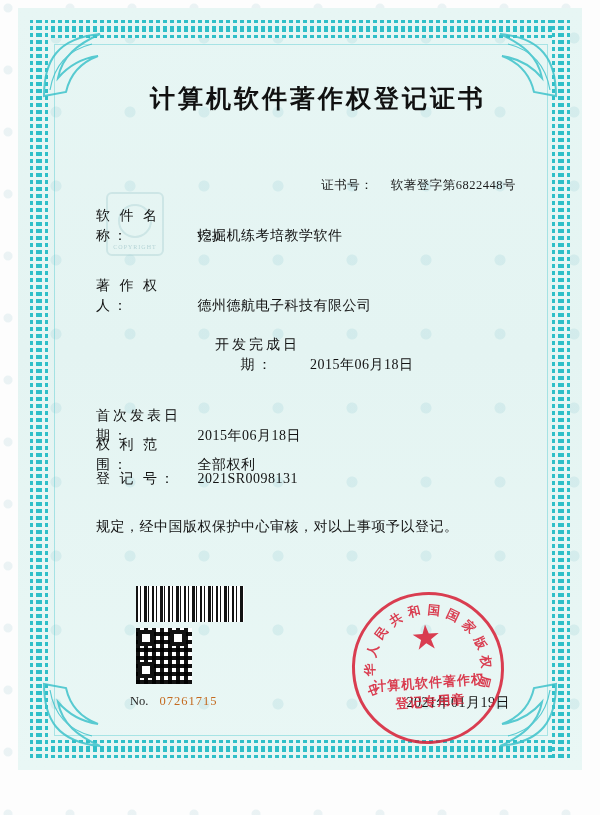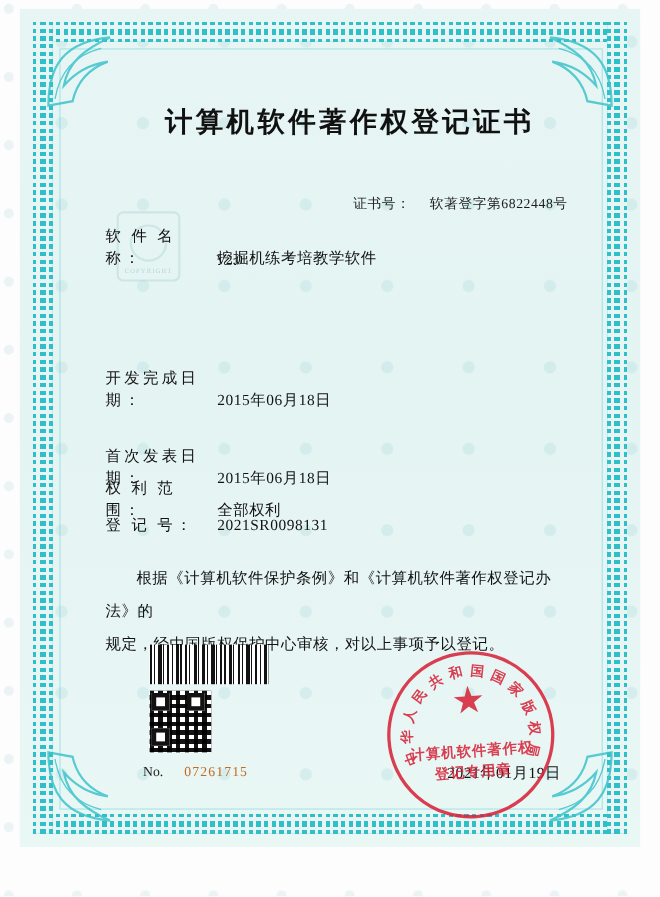--- a/index.html
+++ b/index.html
@@ -102,21 +102,21 @@
     letter-spacing: 3px;
     color: #111111;
     line-height: 1.5;
   }
   #doc-title {
     font-family: "Liberation Serif", serif;
     font-size: 25px;
     font-weight: bold;
     letter-spacing: 3px;
     color: #111111;
-    margin-top: 17px;
+    margin-top: 4px;
     line-height: 1.5;
   }
 
   
   #cert-no-line {
     position: absolute;
     right: 66px; top: 169px;
     font-size: 12.5px;
     color: #1b1b1b;
     letter-spacing: 0.5px;
@@ -138,21 +138,21 @@
     letter-spacing: 3px;
   }
   .field-value {
     display: inline-block;
     letter-spacing: 0.5px;
   }
   #row-software-name  { top: 198px; }
   #software-version   { position: absolute; left: 78px; top: 221px; font-size: 12px; color:#121212; }
   #software-version .pad { display: inline-block; width: 98px; }
   #row-owner          { top: 268px; }
-  #row-dev-date       { top: 327px; }
+  #row-dev-date       { top: 327px; text-align: center; }
   #row-pub-date       { top: 357px; margin-top: 41px; }
   #row-right-way      { top: 396px; }
   #row-right-scope    { top: 427px; }
   #row-reg-no         { top: 461px; }
 
   
   #statement-block {
     position: absolute;
     left: 78px; top: 504px;
     width: 420px;
@@ -200,21 +200,21 @@
   
   #serial-line {
     position: absolute;
     left: 112px; top: 686px;
     font-size: 12.5px;
     color: #1d1d1d;
   }
   #serial-value {
     color: #c46a1f;
     letter-spacing: 1px;
-    margin-left: 16px;
+    margin-left: 8px;
   }
 
   
   #issue-date {
     position: absolute;
     right: 72px; top: 686px;
     font-size: 14px;
     color: #121212;
     letter-spacing: 0.5px;
   }
@@ -351,20 +351,24 @@
 
     <div class="field-row" id="row-software-name">
       <span class="field-label">软 件 名 称：</span>
       <span class="field-value">挖掘机练考培教学软件</span>
     </div>
     <div id="software-version">
       <span class="pad"></span>
       <span>V2.0</span>
     </div>
 
+    <div class="field-row" id="row-owner">
+      <span class="field-label">著 作 权 人：</span>
+      <span class="field-value">德州德航电子科技有限公司</span>
+    </div>
 
     <div class="field-row" id="row-dev-date">
       <span class="field-label">开发完成日期：</span>
       <span class="field-value">2015年06月18日</span>
     </div>
 
     <div class="field-row" id="row-pub-date">
       <span class="field-label">首次发表日期：</span>
       <span class="field-value">2015年06月18日</span>
     </div>
@@ -374,21 +378,20 @@
       <span class="field-label">权 利 范 围：</span>
       <span class="field-value">全部权利</span>
     </div>
 
     <div class="field-row" id="row-reg-no">
       <span class="field-label">登 记 号：</span>
       <span class="field-value">2021SR0098131</span>
     </div>
 
     <div id="statement-block">
-      <div id="statement-line-1">根据《计算机软件保护条例》和《计算机软件著作权登记办法》的</div>
       <div id="statement-line-2">规定，经中国版权保护中心审核，对以上事项予以登记。</div>
     </div>
 
     <div id="barcode"></div>
     <div id="qr-code"></div>
     <div class="qr-eye" id="qr-eye-tl"></div>
     <div class="qr-eye" id="qr-eye-tr"></div>
     <div class="qr-eye" id="qr-eye-bl"></div>
 
     <div id="serial-line">

